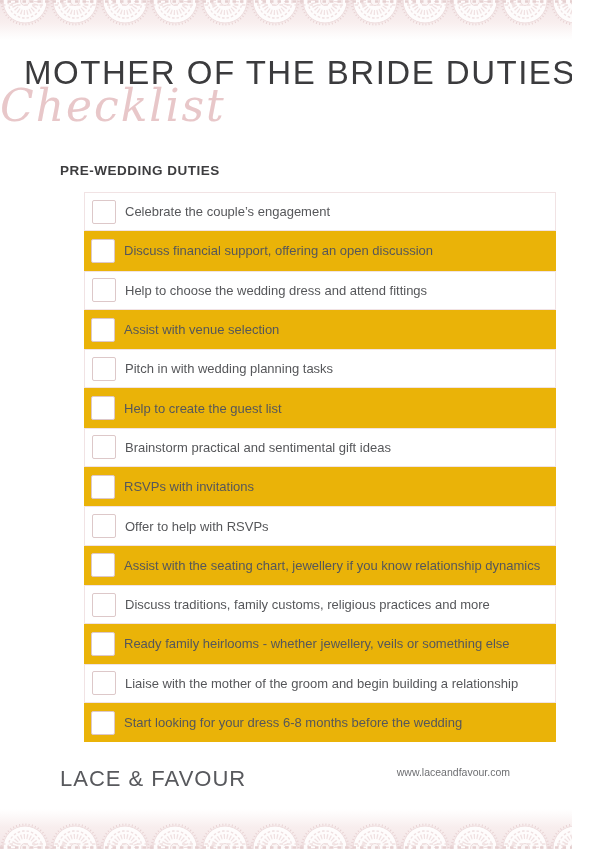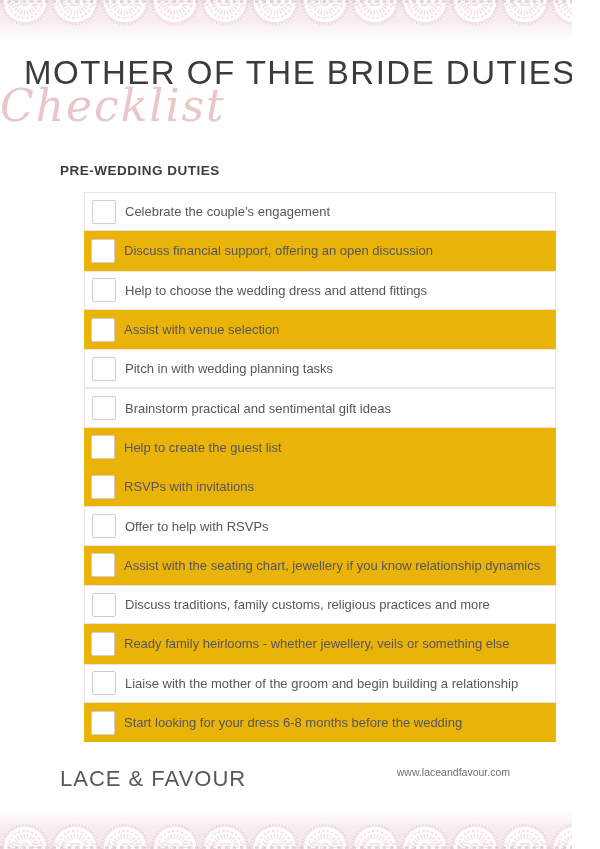--- a/index.html
+++ b/index.html
@@ -89,27 +89,27 @@
       <span class="item-label">Help to choose the wedding dress and attend fittings</span>
     </div>
       <div class="row row-pink">
       <span class="checkbox"></span>
       <span class="item-label">Assist with venue selection</span>
     </div>
       <div class="row row-white">
       <span class="checkbox"></span>
       <span class="item-label">Pitch in with wedding planning tasks</span>
     </div>
+      <div class="row row-pink">
+      <span class="checkbox"></span>
+      <span class="item-label">Help to create the guest list</span>
+    </div>
       <div class="row row-white">
       <span class="checkbox"></span>
       <span class="item-label">Brainstorm practical and sentimental gift ideas</span>
-    </div>
-      <div class="row row-pink">
-      <span class="checkbox"></span>
-      <span class="item-label">Help to create the guest list</span>
     </div>
       <div class="row row-pink">
       <span class="checkbox"></span>
       <span class="item-label">RSVPs with invitations</span>
     </div>
       <div class="row row-white">
       <span class="checkbox"></span>
       <span class="item-label">Offer to help with RSVPs</span>
     </div>
       <div class="row row-pink">

